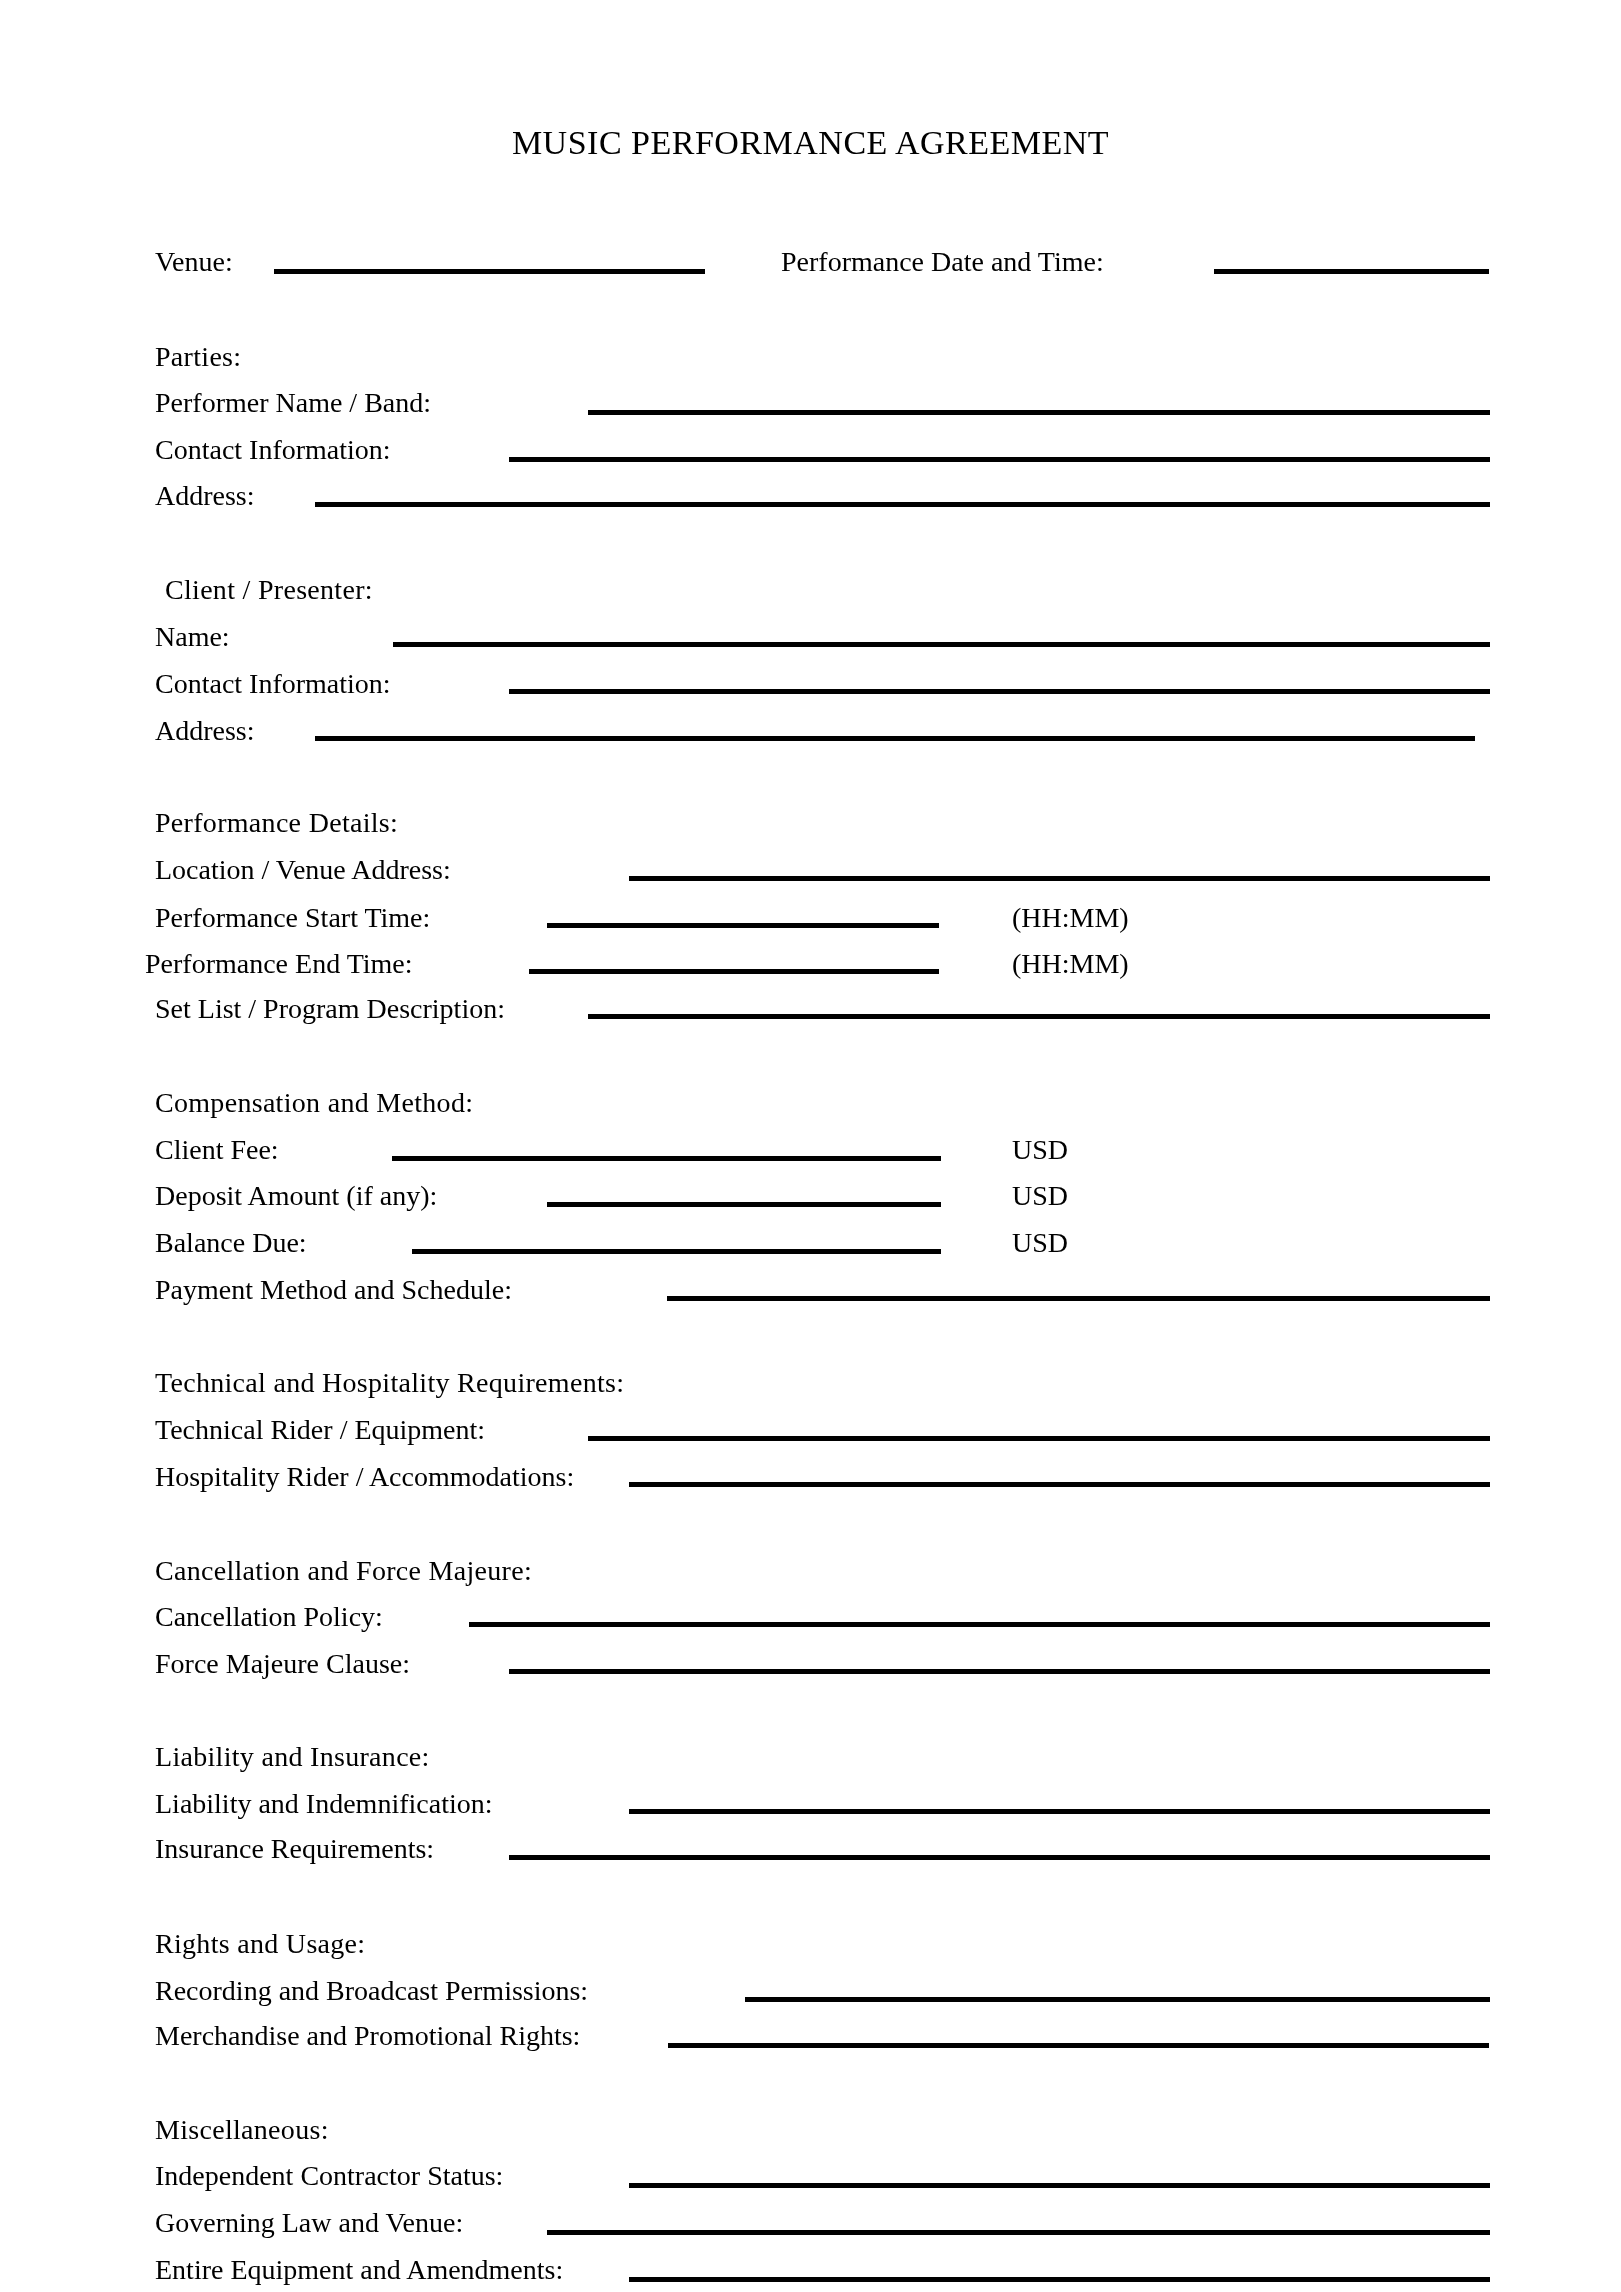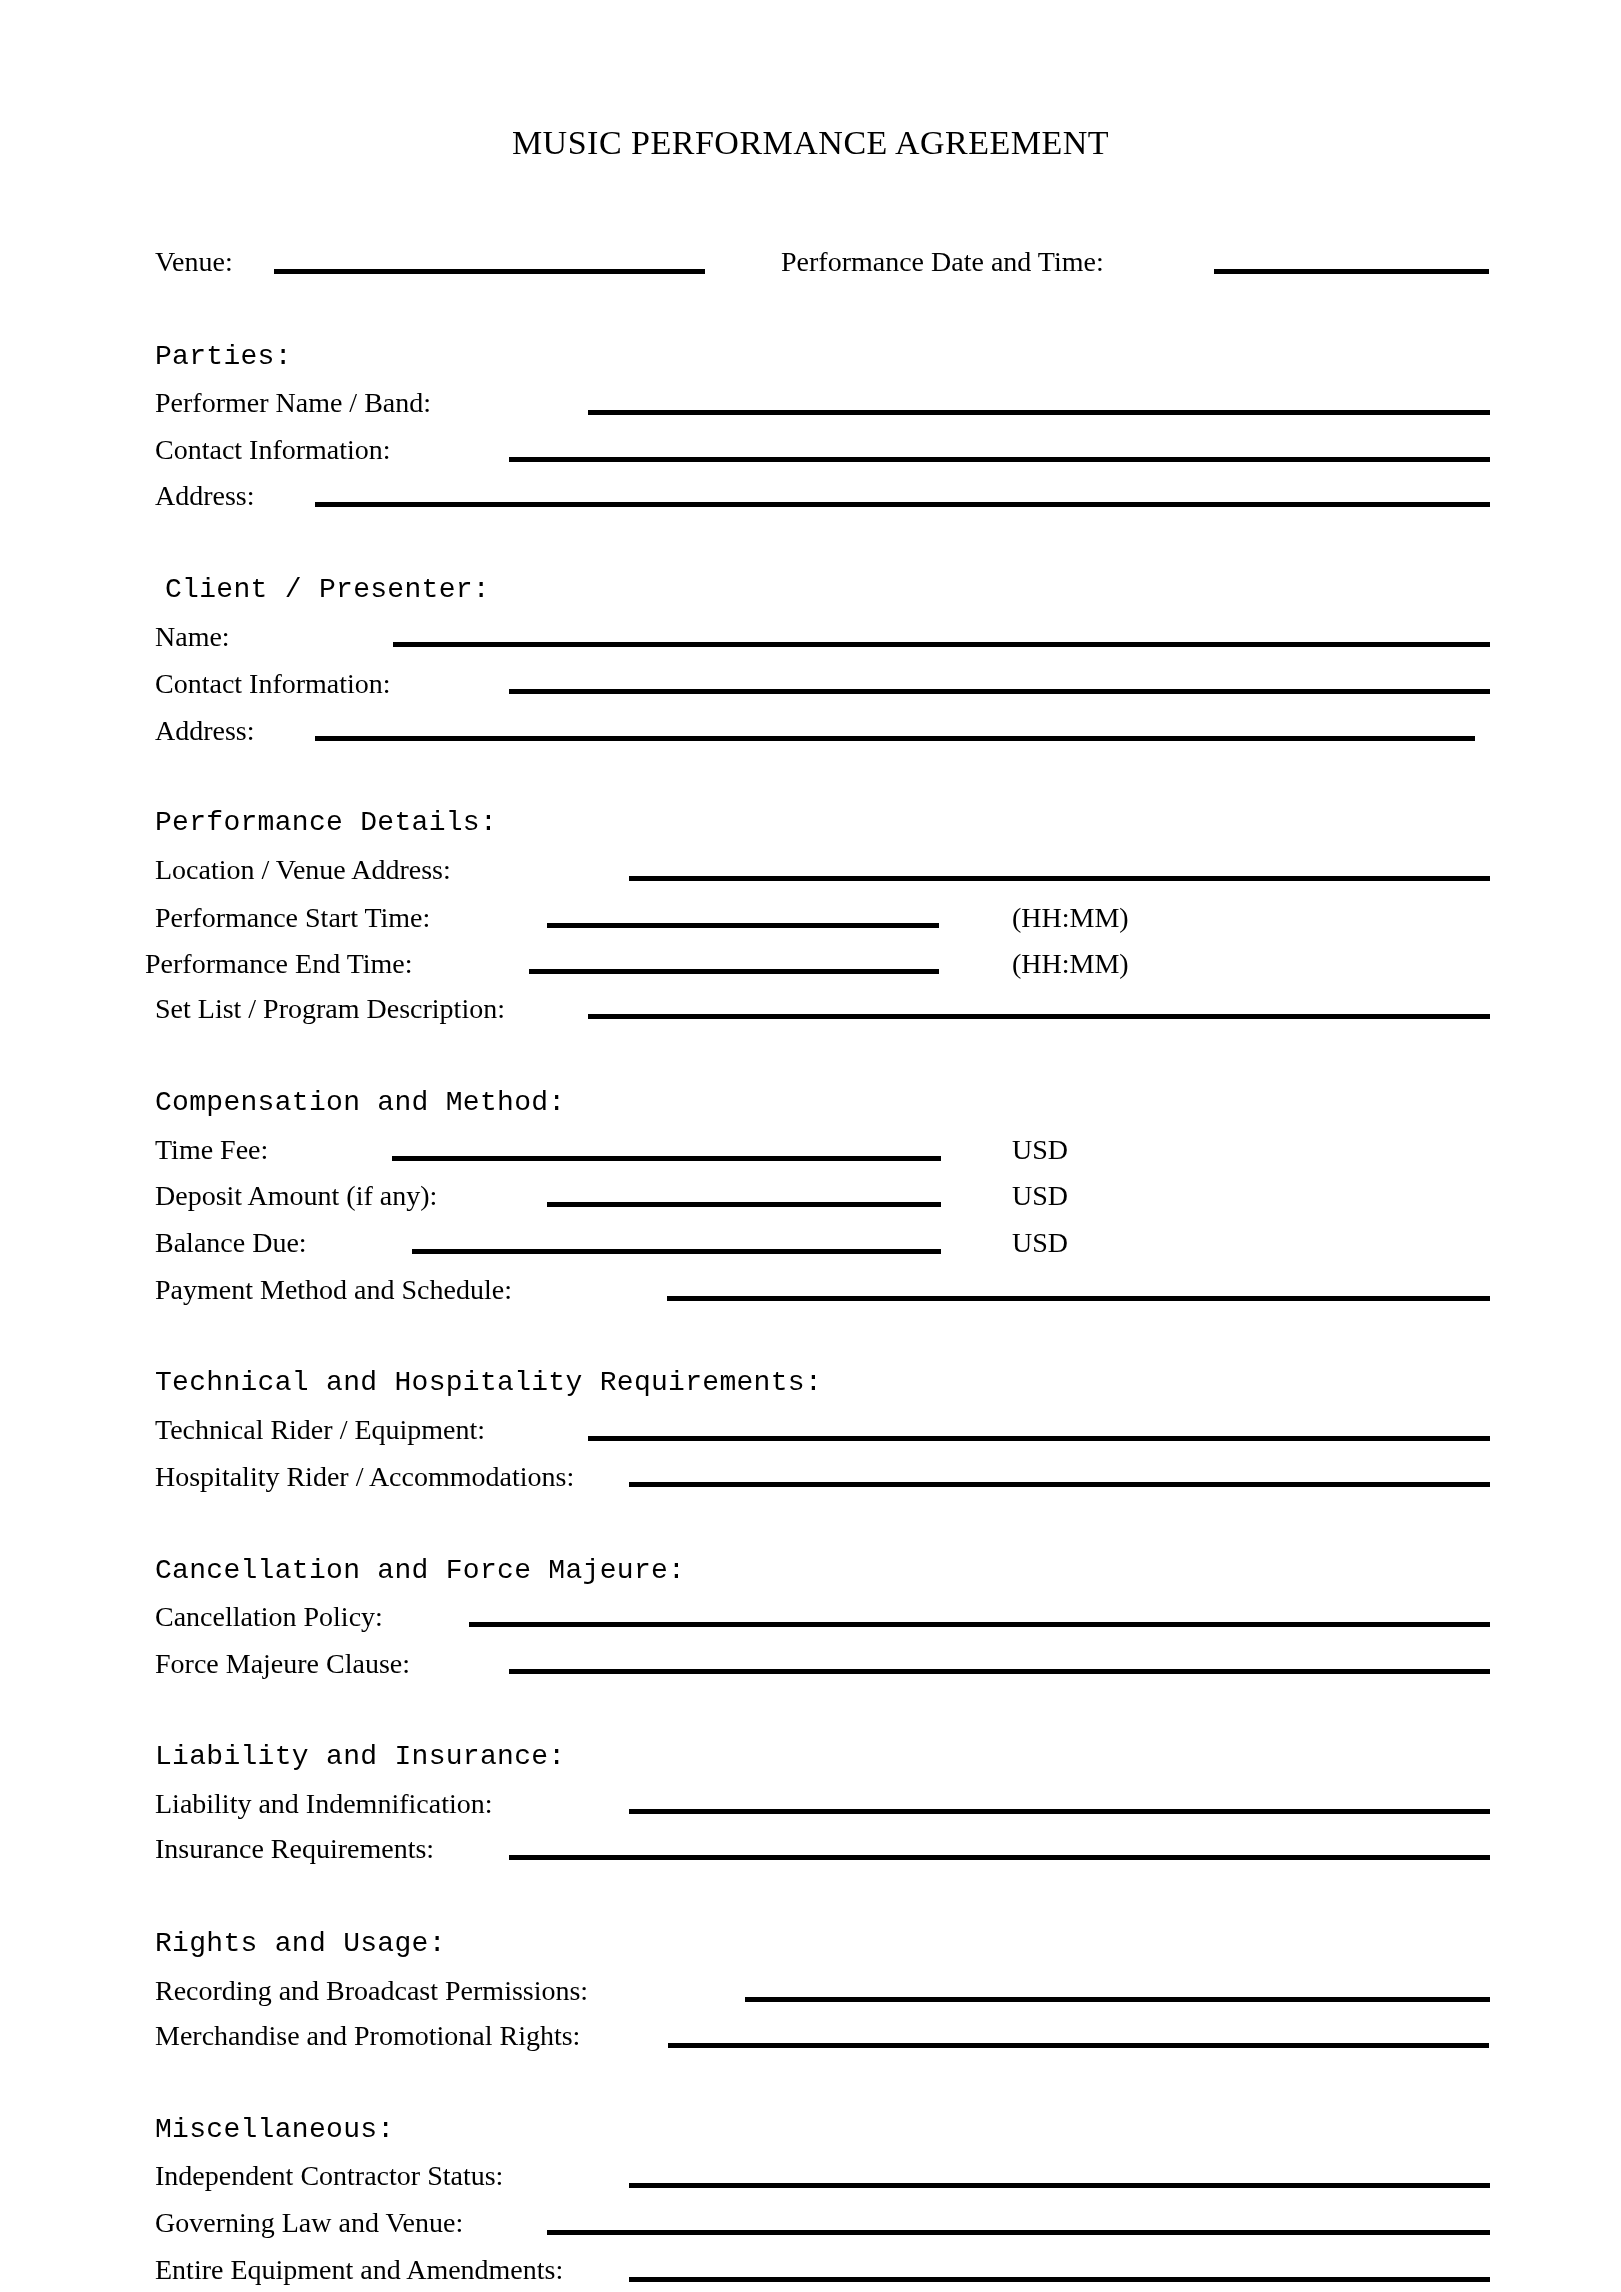--- a/index.html
+++ b/index.html
@@ -22,21 +22,21 @@
     letter-spacing: 0.5px;
     white-space: nowrap;
   }
   .lbl, .hdr, .sfx {
     position: absolute;
     font-size: 28px;
     line-height: 1;
     white-space: nowrap;
     margin-top: 8px;
   }
-  .hdr { letter-spacing: 0.3px; font-family: Liberation Mono, monospace; }
+  .hdr { letter-spacing: 0.3px; }
   .fline {
     position: absolute;
     height: 4.9px;
     background: #000000;
   }
 </style>
 </head>
 <body>
 
 <div class="page">
@@ -70,21 +70,21 @@
   <div class="lbl" style="left:155px; top:896px">Performance Start Time:</div>
   <div class="fline" style="left:547px; top:923px; width:392px"></div>
   <div class="sfx" style="left:1012px; top:896px">(HH:MM)</div>
   <div class="lbl" style="left:145px; top:942px">Performance End Time:</div>
   <div class="fline" style="left:529px; top:969px; width:410px"></div>
   <div class="sfx" style="left:1012px; top:942px">(HH:MM)</div>
   <div class="lbl" style="left:155px; top:987px">Set List / Program Description:</div>
   <div class="fline" style="left:588px; top:1014px; width:902px"></div>
 
   <div class="hdr" style="left:155px; top:1081px">Compensation and Method:</div>
-  <div class="lbl" style="left:155px; top:1128px">Time Fee:</div>
+  <div class="lbl" style="left:155px; top:1128px">Client Fee:</div>
   <div class="fline" style="left:392px; top:1156px; width:549px"></div>
   <div class="sfx" style="left:1012px; top:1128px">USD</div>
   <div class="lbl" style="left:155px; top:1174px">Deposit Amount (if any):</div>
   <div class="fline" style="left:547px; top:1202px; width:394px"></div>
   <div class="sfx" style="left:1012px; top:1174px">USD</div>
   <div class="lbl" style="left:155px; top:1221px">Balance Due:</div>
   <div class="fline" style="left:412px; top:1249px; width:529px"></div>
   <div class="sfx" style="left:1012px; top:1221px">USD</div>
   <div class="lbl" style="left:155px; top:1268px">Payment Method and Schedule:</div>
   <div class="fline" style="left:667px; top:1296px; width:823px"></div>

